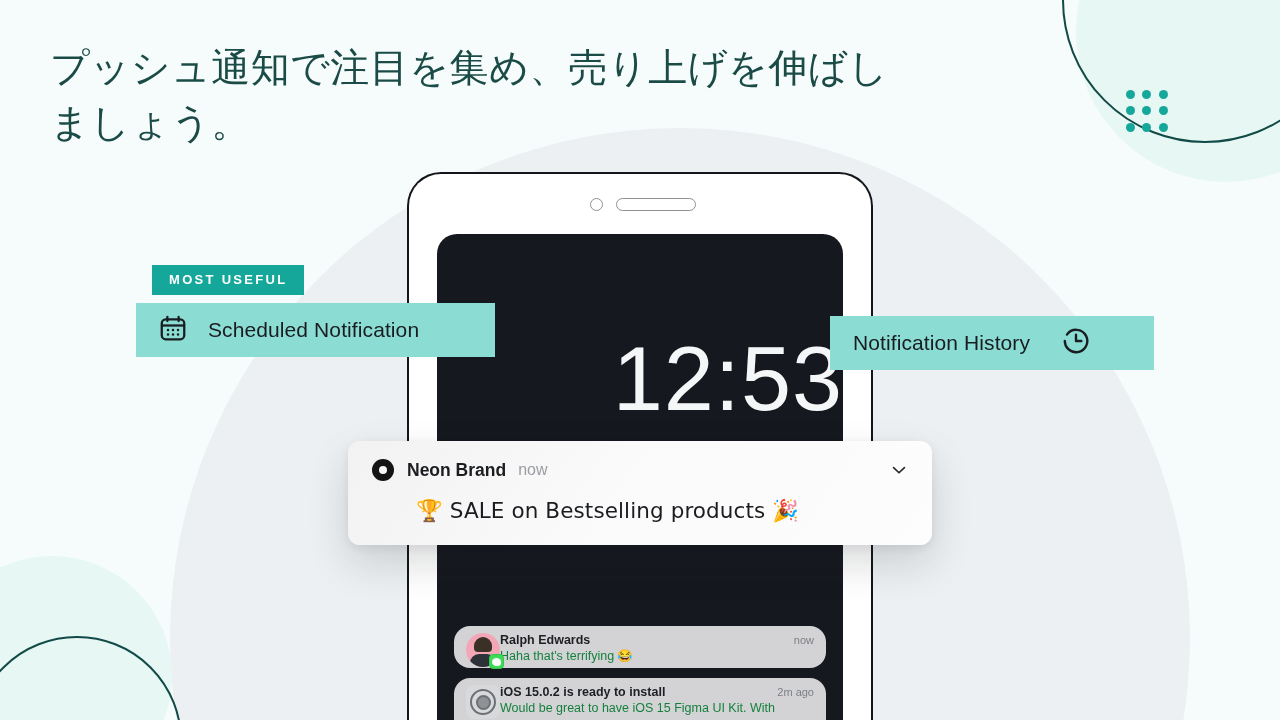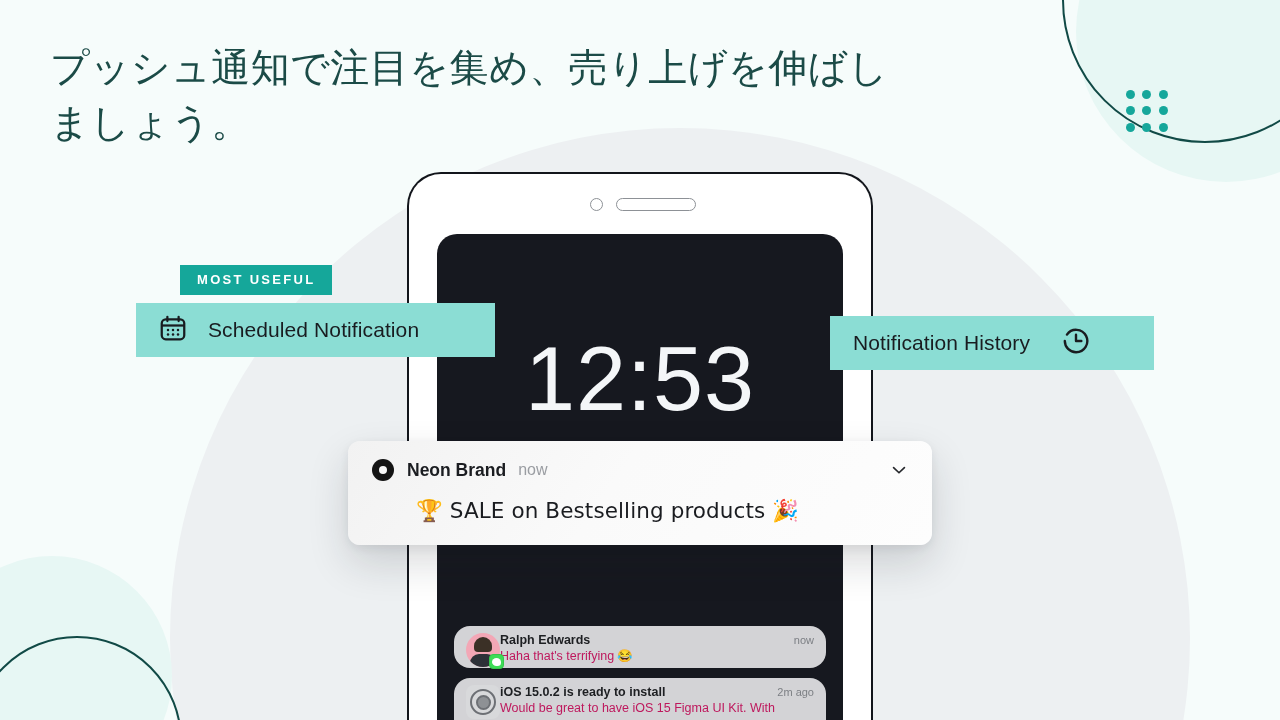--- a/index.html
+++ b/index.html
@@ -98,21 +98,21 @@
   }
   .phone-screen{
     position:absolute;
     left:28px; top:60px; right:28px; bottom:0;
     background:#16181f;
     border-radius:20px 20px 0 0;
     overflow:hidden;
   }
   .lock-time{
     position:absolute; left:0; right:0; top:100px;
-    text-align:center;
+    text-align:right;
     color:#f4f6f8;
     font-size:90px;
     font-weight:300;
     letter-spacing:1px;
     line-height:1;
   }
   .lock-date{
     position:absolute; left:0; right:0; top:222px;
     text-align:center;
     color:#eceef1;
@@ -178,32 +178,31 @@
   .bg-notif .body{ flex:1; min-width:0; }
   .bg-notif .row1{
     display:flex; align-items:baseline; justify-content:space-between; gap:8px;
   }
   .bg-notif .ttl{
     font-size:12.5px; font-weight:700; color:#1d1f22;
     white-space:nowrap; overflow:hidden;
   }
   .bg-notif .time{ font-size:11px; color:#7c7f84; flex:0 0 auto; }
   .bg-notif .msg{
-    font-size:12.5px; color:#be185d; line-height:1.34; margin-top:1px;
+    font-size:12.5px; color:#15803d; line-height:1.34; margin-top:1px;
   }
 
   
   #most-useful{
     position:absolute; left:152px; top:265px;
     background:#15a79a;
     color:#ffffff;
     font-size:13px; font-weight:700;
     letter-spacing:2.3px;
     padding:7px 17px 8px 17px;
-    margin-left:28px;
   }
   #sched{
     position:absolute; left:136px; top:303px;
     width:359px; height:54px;
     background:#8bddd4;
     display:flex; align-items:center;
     gap:20px; padding-left:22px;
   }
   #sched .lbl{
     font-size:21px; color:#191c20; letter-spacing:0.1px;

